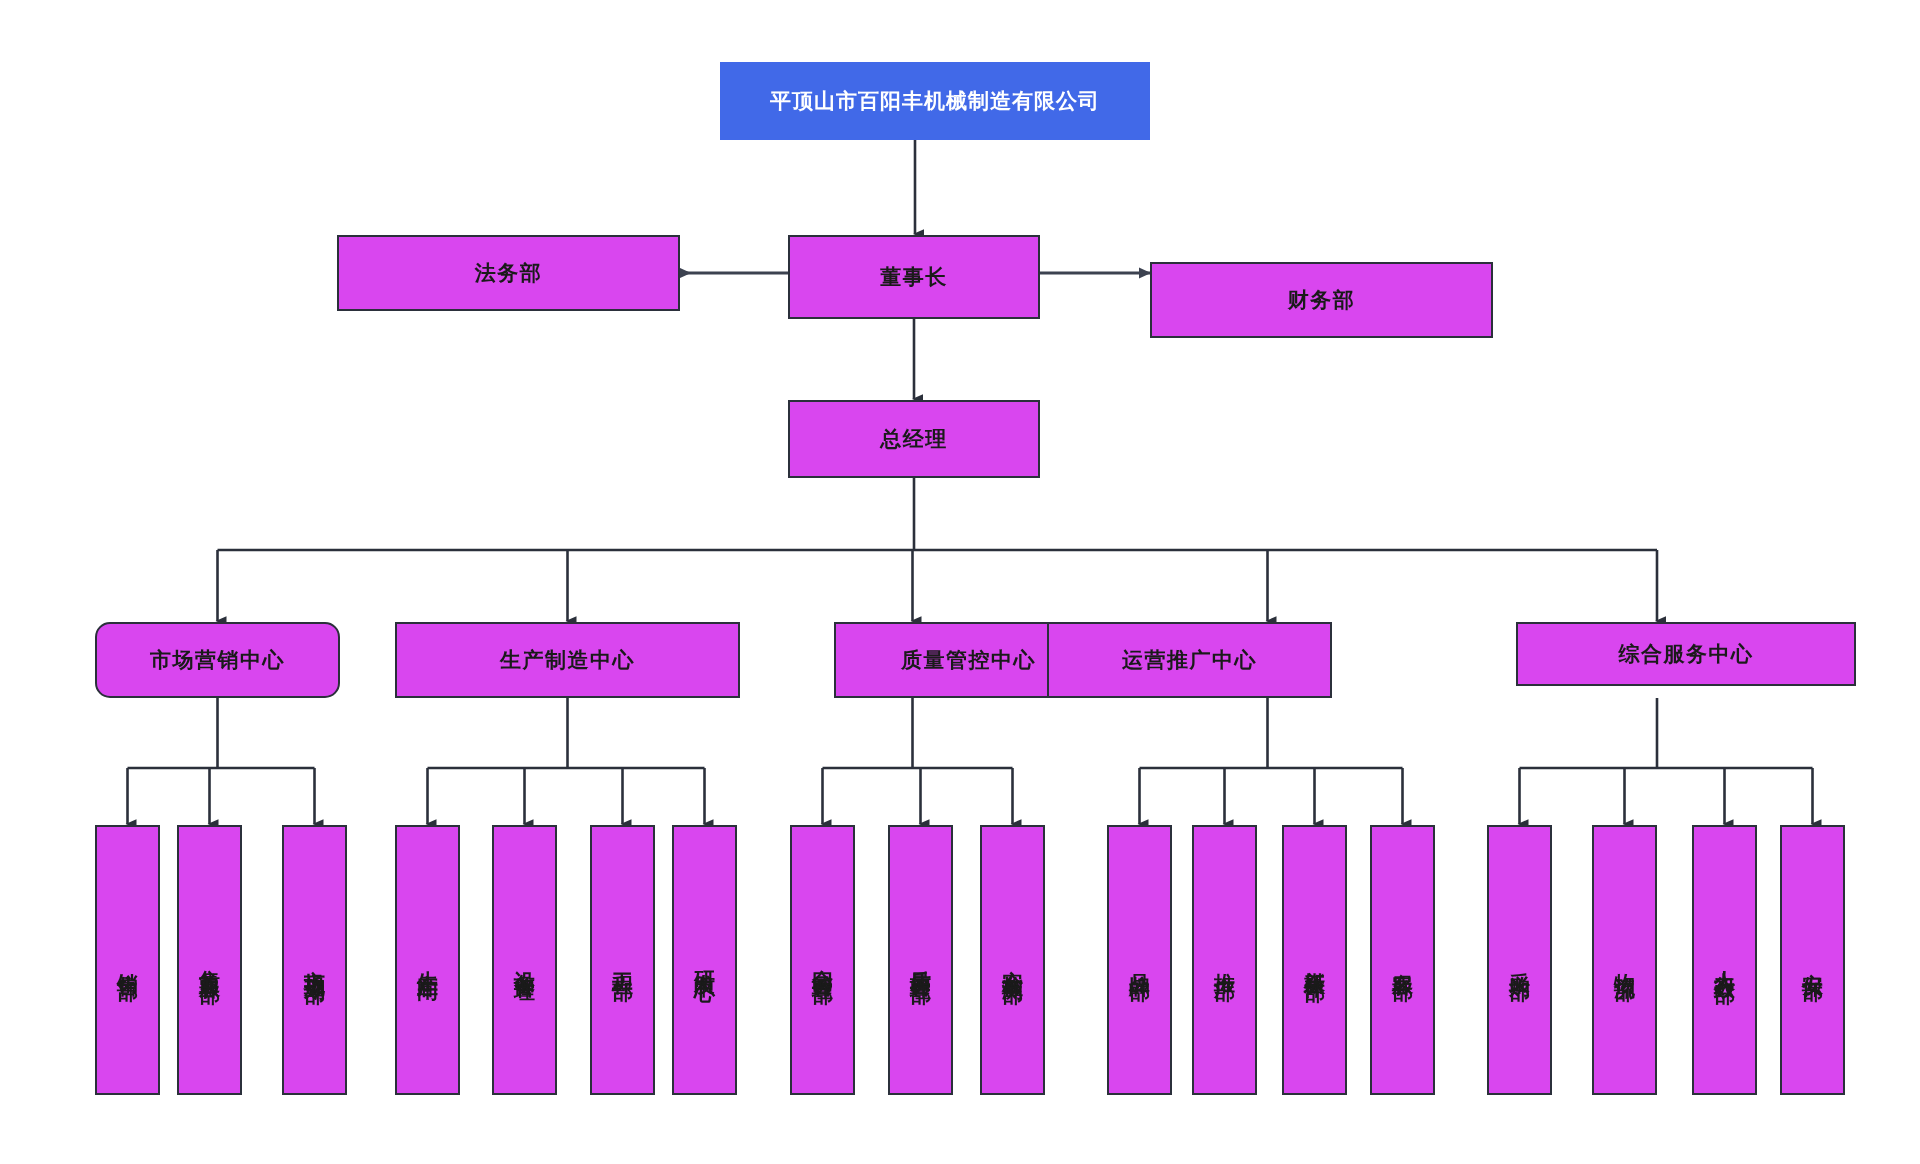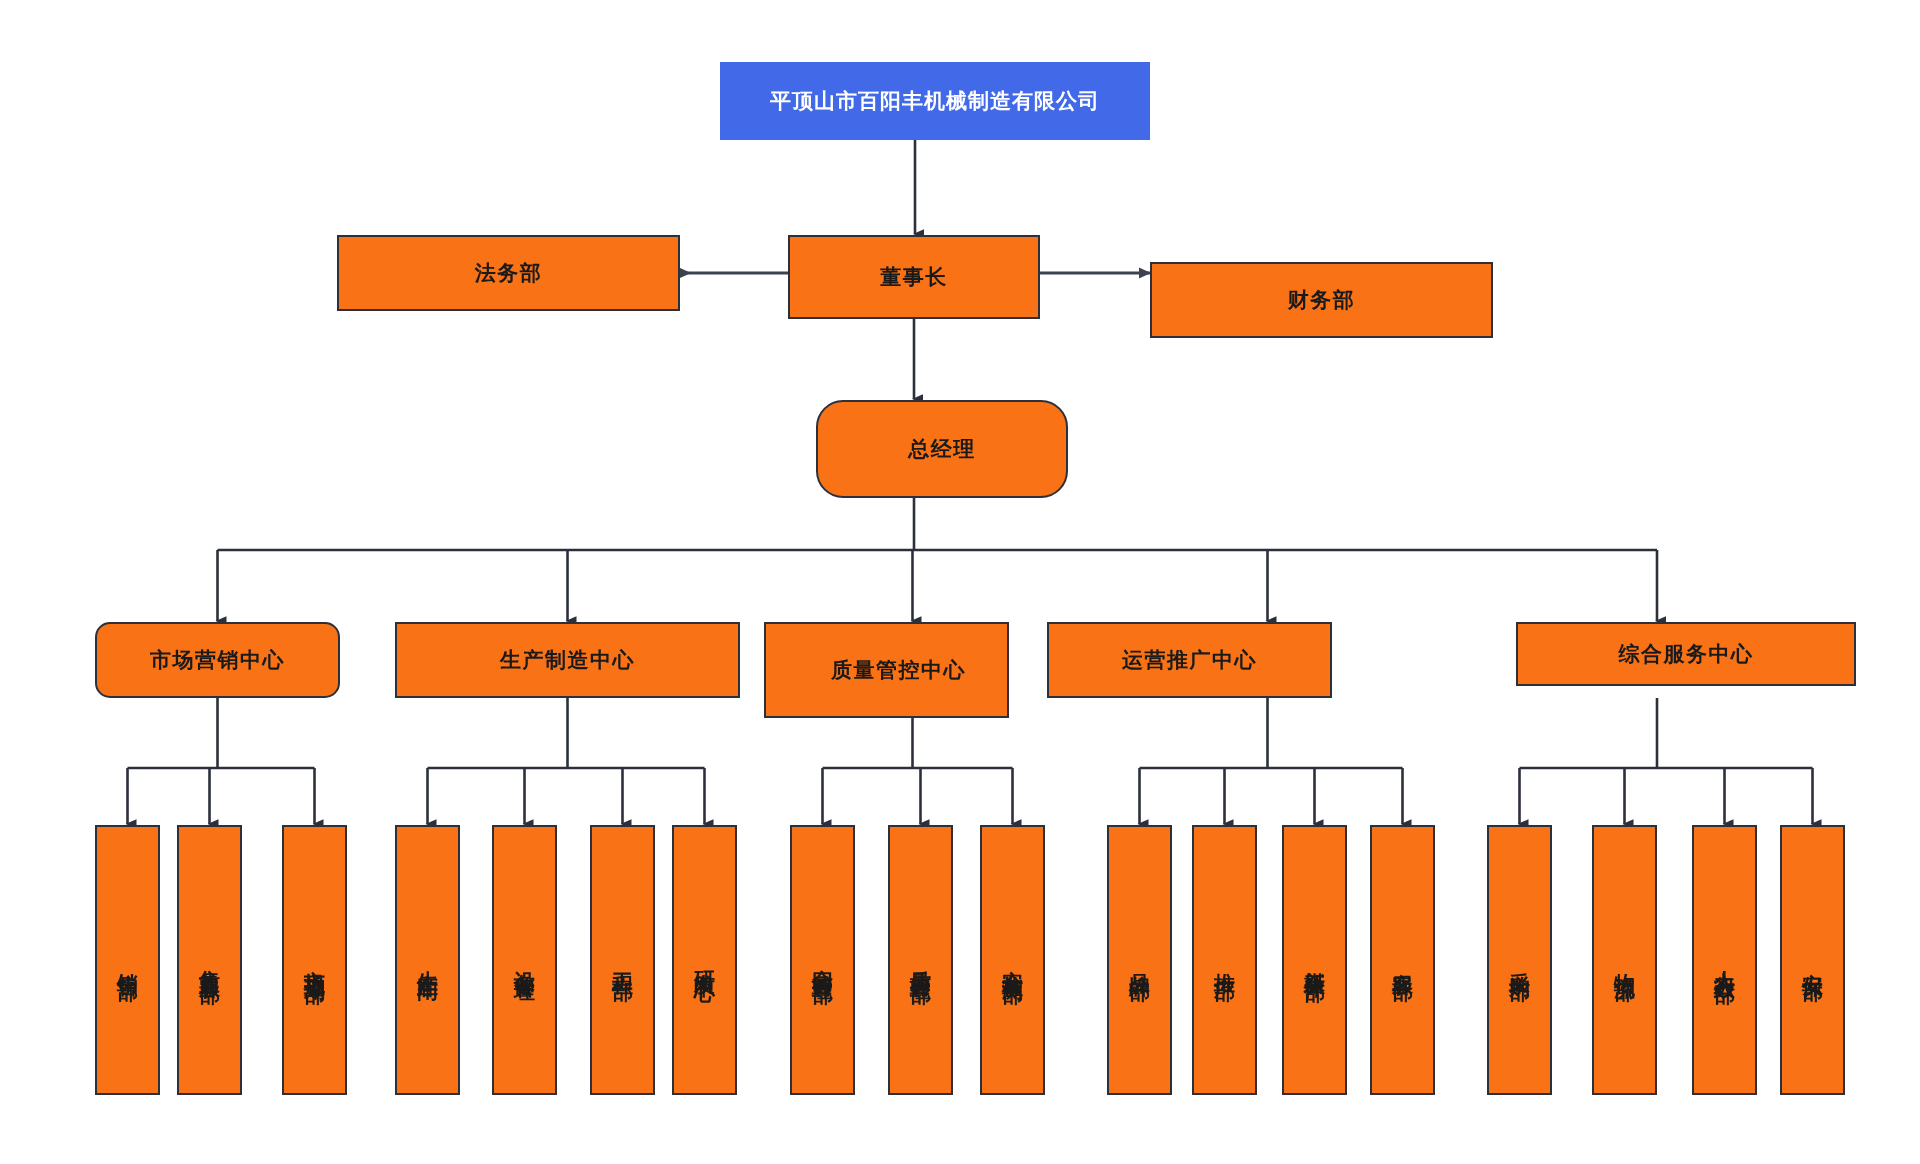--- a/index.html
+++ b/index.html
@@ -27,21 +27,21 @@
     width: 1920px;
     height: 1164px;
     pointer-events: none;
   }
   .node {
     position: absolute;
     box-sizing: border-box;
     display: flex;
     align-items: center;
     justify-content: center;
-    background: #f97316;
+    background: #d946ef;
     border: 2.5px solid #2b303b;
     color: #1a1a1a;
     font-weight: bold;
     text-align: center;
   }
   .node.root {
     background: #4169e8;
     border: none;
     color: #ffffff;
   }
@@ -137,21 +137,21 @@
     </div>
     <div class="node exec" style="left: 788px; top: 235px; width: 252px; height: 84px;">
       <span class="node-label">董事长</span>
     </div>
     <div class="node exec" style="left: 337px; top: 235px; width: 343px; height: 76px;">
       <span class="node-label">法务部</span>
     </div>
     <div class="node exec" style="left: 1150px; top: 235px; width: 343px; height: 76px; margin-top: 27px;">
       <span class="node-label">财务部</span>
     </div>
-    <div class="node exec" style="left: 816px; top: 400px; width: 252px; height: 98px; border-radius: 27px;">
+    <div class="node exec" style="left: 788px; top: 400px; width: 252px; height: 78px;">
       <span class="node-label">总经理</span>
     </div>
     <div class="node center" style="left: 95px; top: 622px; width: 245px; height: 76px; border-radius: 15px;">
       <span class="node-label">市场营销中心</span>
     </div>
     <div class="node leaf" style="left: 95px; top: 825px; width: 65px; height: 270px;">
       <span class="node-label">销售部</span>
     </div>
     <div class="node leaf" style="left: 177px; top: 825px; width: 65px; height: 270px;">
       <span class="node-label">售前客服部</span>
@@ -167,21 +167,21 @@
     </div>
     <div class="node leaf" style="left: 492px; top: 825px; width: 65px; height: 270px;">
       <span class="node-label">设备管理</span>
     </div>
     <div class="node leaf" style="left: 590px; top: 825px; width: 65px; height: 270px;">
       <span class="node-label">工程部</span>
     </div>
     <div class="node leaf" style="left: 672px; top: 825px; width: 65px; height: 270px;">
       <span class="node-label">研发中心</span>
     </div>
-    <div class="node center" style="left: 764px; top: 622px; width: 245px; height: 96px; padding-left: 24px;">
+    <div class="node center" style="left: 834px; top: 622px; width: 245px; height: 76px; padding-left: 24px;">
       <span class="node-label">质量管控中心</span>
     </div>
     <div class="node leaf" style="left: 790px; top: 825px; width: 65px; height: 270px;">
       <span class="node-label">合同管理部</span>
     </div>
     <div class="node leaf" style="left: 888px; top: 825px; width: 65px; height: 270px;">
       <span class="node-label">质量管理部</span>
     </div>
     <div class="node leaf" style="left: 980px; top: 825px; width: 65px; height: 270px;">
       <span class="node-label">安全检测部</span>

